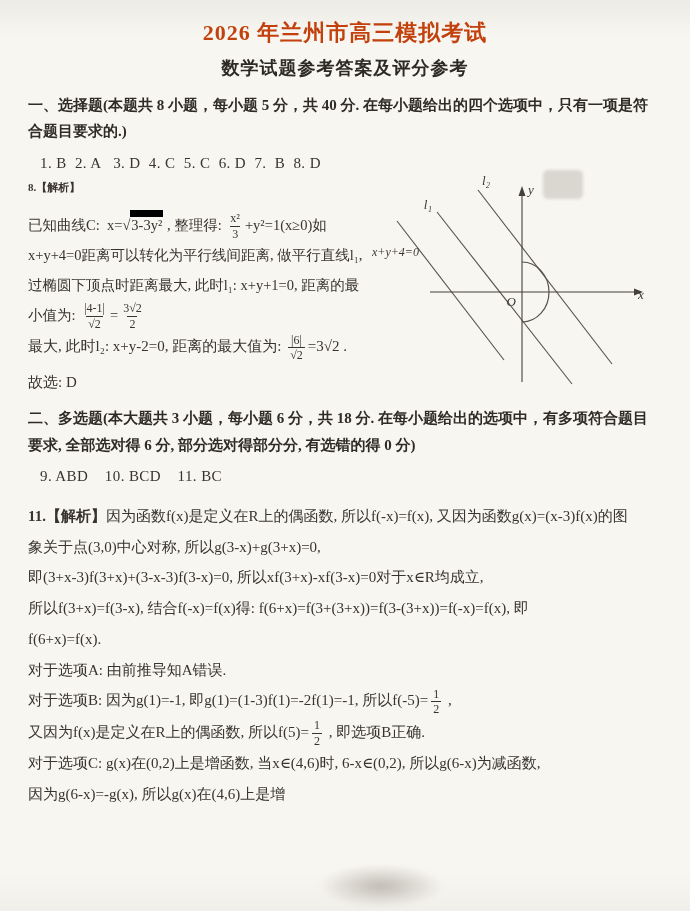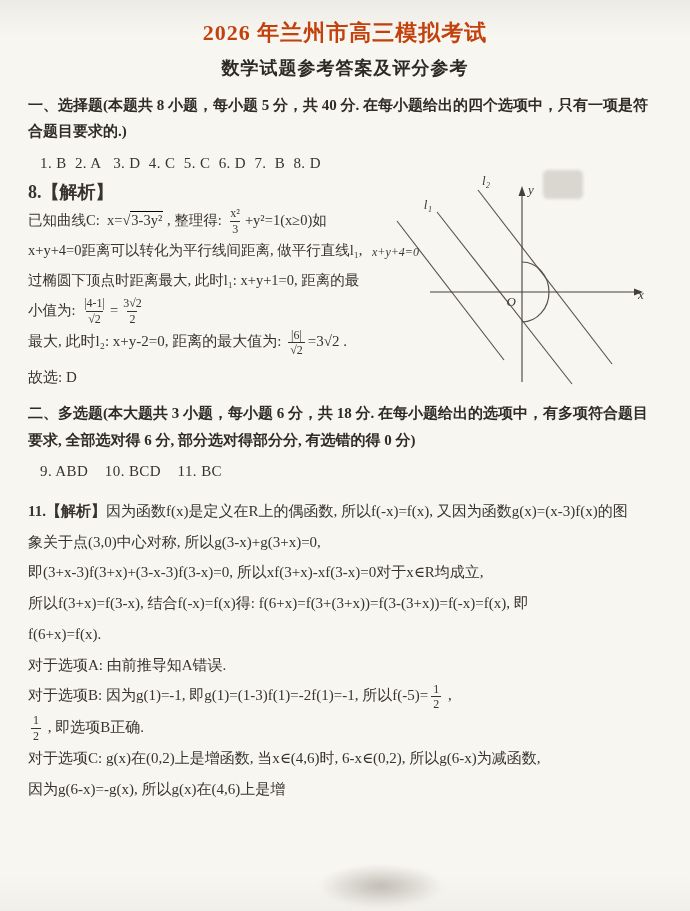--- a/index.html
+++ b/index.html
@@ -7,37 +7,37 @@
     width:690px;height:911px;overflow:hidden;position:relative;
     background:linear-gradient(180deg,#edebe6 0%,#f8f6f1 4%,#f8f6f1 96%,#f1efe9 100%);
     font-family:"Liberation Serif","DejaVu Serif",serif;
     color:#38342d;
   }
   .page{padding:12px 28px 0 28px;}
   .title{font-size:22px;font-weight:bold;text-align:center;margin:6px 0 2px;letter-spacing:1px;color:#c2410c;}
   .subtitle{font-size:18px;font-weight:bold;text-align:center;margin:8px 0 12px;letter-spacing:1px;color:#2d2a24;}
   .sec-heading{font-size:15px;font-weight:bold;line-height:1.75;margin:8px 0 4px;color:#2f2b25;}
   .answers{font-size:15px;margin:10px 12px 8px;white-space:pre-wrap;letter-spacing:.4px;}
-  .q8-label{font-size:18px;font-weight:bold;margin:4px 0 2px;}
+  .q8-label{font-size:11px;font-weight:bold;margin:4px 0 16px;}
   .mline{font-size:15px;line-height:2.05;white-space:nowrap;}
   .q8-left .mline{font-size:14.5px;}
   .q8-left{width:365px;}
   .q11{margin-top:16px;}
   .conclusion{margin:4px 0 4px;}
   .bold{font-weight:bold;}
   .run{white-space:pre-wrap;}
   
   .frac{display:inline-flex;flex-direction:column;align-items:center;vertical-align:middle;
         line-height:1.2;font-size:12px;margin:0 3px;}
   .frac .num{padding:0 2px;}
   .frac .den{border-top:1px solid #38342d;padding:0 2px;}
   
   .sqrt{white-space:nowrap;}
   .sqrt .rsign{font-style:normal;}
-  .sqrt .rad{border-top:1px solid #000000;padding:0 1px;}
+  .sqrt .rad{border-top:7px solid #000000;padding:0 1px;}
   
   .figure{position:absolute;left:372px;top:172px;width:290px;height:220px;}
   .figure svg{display:block;}
   .dline{stroke:#57524a;stroke-width:1.1;fill:none;}
   .axis{stroke:#45413a;stroke-width:1.1;fill:none;}
   .arrow{fill:#45413a;}
   .ellipse{stroke:#57524a;stroke-width:1.2;fill:none;}
   .lbl{font-family:"Liberation Serif","DejaVu Serif",serif;font-size:13px;font-style:italic;fill:#3c3830;}
   .lbl-eq{font-family:"Liberation Serif","DejaVu Serif",serif;font-size:12px;font-style:italic;fill:#3c3830;}
   
@@ -88,21 +88,21 @@
       <div class="mline"><span class="run bold">11.【解析】</span><span class="run">因为函数f(x)是定义在R上的偶函数, 所以f(-x)=f(x), 又因为函数g(x)=(x-3)f(x)的图</span></div>
       <div class="mline"><span class="run">象关于点(3,0)中心对称, 所以g(3-x)+g(3+x)=0,</span></div>
       <div class="mline"><span class="run">即(3+x-3)f(3+x)+(3-x-3)f(3-x)=0, 所以xf(3+x)-xf(3-x)=0对于x∈R均成立,</span></div>
       <div class="mline"><span class="run">所以f(3+x)=f(3-x), 结合f(-x)=f(x)得: f(6+x)=f(3+(3+x))=f(3-(3+x))=f(-x)=f(x), 即</span></div>
       <div class="mline"><span class="run">f(6+x)=f(x).</span></div>
       <div class="mline"><span class="run">对于选项A: 由前推导知A错误.</span></div>
       <div class="mline"><span class="run">对于选项B: 因为g(1)=-1, 即g(1)=(1-3)f(1)=-2f(1)=-1, 所以f(-5)=</span><span class="frac">
           <span class="num">1</span>
           <span class="den">2</span>
         </span><span class="run"> ,</span></div>
-      <div class="mline"><span class="frac">
+      <div class="mline"><span class="run">又因为f(x)是定义在R上的偶函数, 所以f(5)=</span><span class="frac">
           <span class="num">1</span>
           <span class="den">2</span>
         </span><span class="run"> , 即选项B正确.</span></div>
       <div class="mline"><span class="run">对于选项C: g(x)在(0,2)上是增函数, 当x∈(4,6)时, 6-x∈(0,2), 所以g(6-x)为减函数,</span></div>
       <div class="mline"><span class="run">因为g(6-x)=-g(x), 所以g(x)在(4,6)上是增</span></div>
     </div>
 </div>
 
 <div class="figure">
   <svg width="290" height="220" viewBox="0 0 290 220" xmlns="http://www.w3.org/2000/svg">

